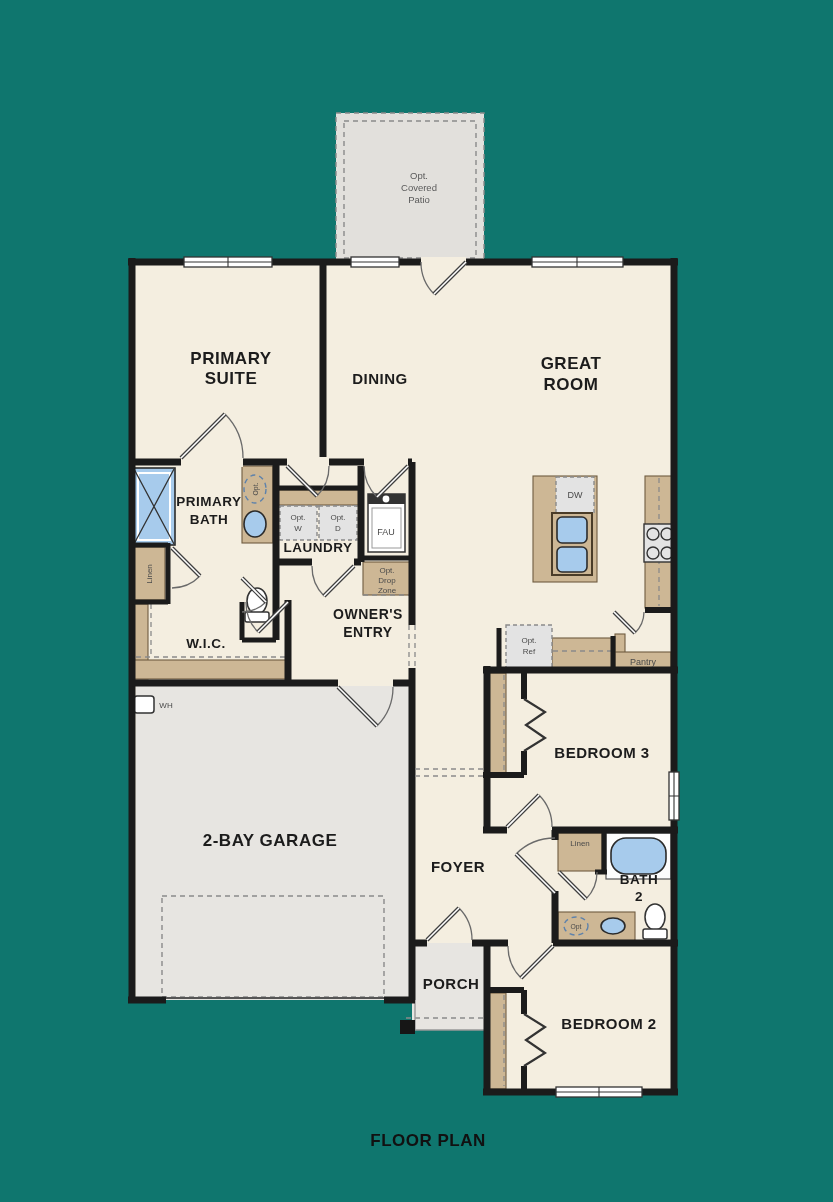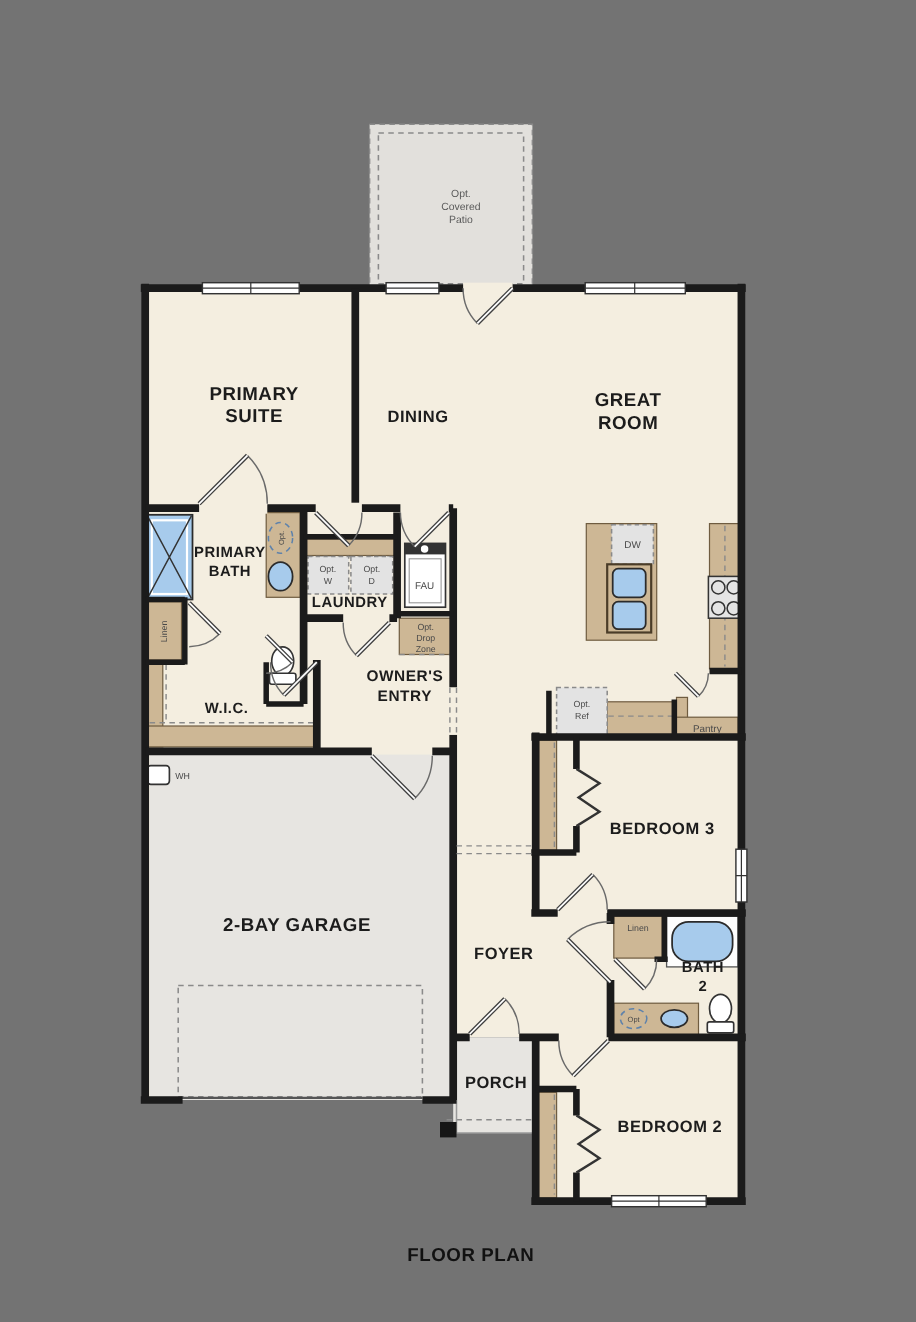--- a/index.html
+++ b/index.html
@@ -1,16 +1,16 @@
 <!DOCTYPE html>
 <html><head>
 <meta charset="utf-8">
 <style>
   html,body{margin:0;padding:0;background:#ffffff;}
-  .page{position:relative;width:833px;height:1202px;background:#737373;overflow:hidden;}
+  .page{position:relative;width:833px;height:1202px;background:#0f766e;overflow:hidden;}
   svg{position:absolute;left:0;top:0;}
   .wall{stroke:#1b1b1b;stroke-width:7;fill:none;stroke-linecap:butt}
   .w6{stroke-width:6}.w5{stroke-width:5}
   .floor-main{fill:#f4eee0;stroke:none}
   .floor-garage{fill:#e7e5e1;stroke:none}
   .floor-porch{fill:#e7e5e1;stroke:none}
   .floor-patio{fill:#e2e0dc;stroke:none}
   .dashb{fill:none;stroke:#8a8a8a;stroke-width:1.4;stroke-dasharray:5 4}
   .dashl{fill:none;stroke:#8a8a8a;stroke-width:1.3;stroke-dasharray:5 4}
   .cab{fill:#cdb795;stroke:#6f5c40;stroke-width:1.1}

